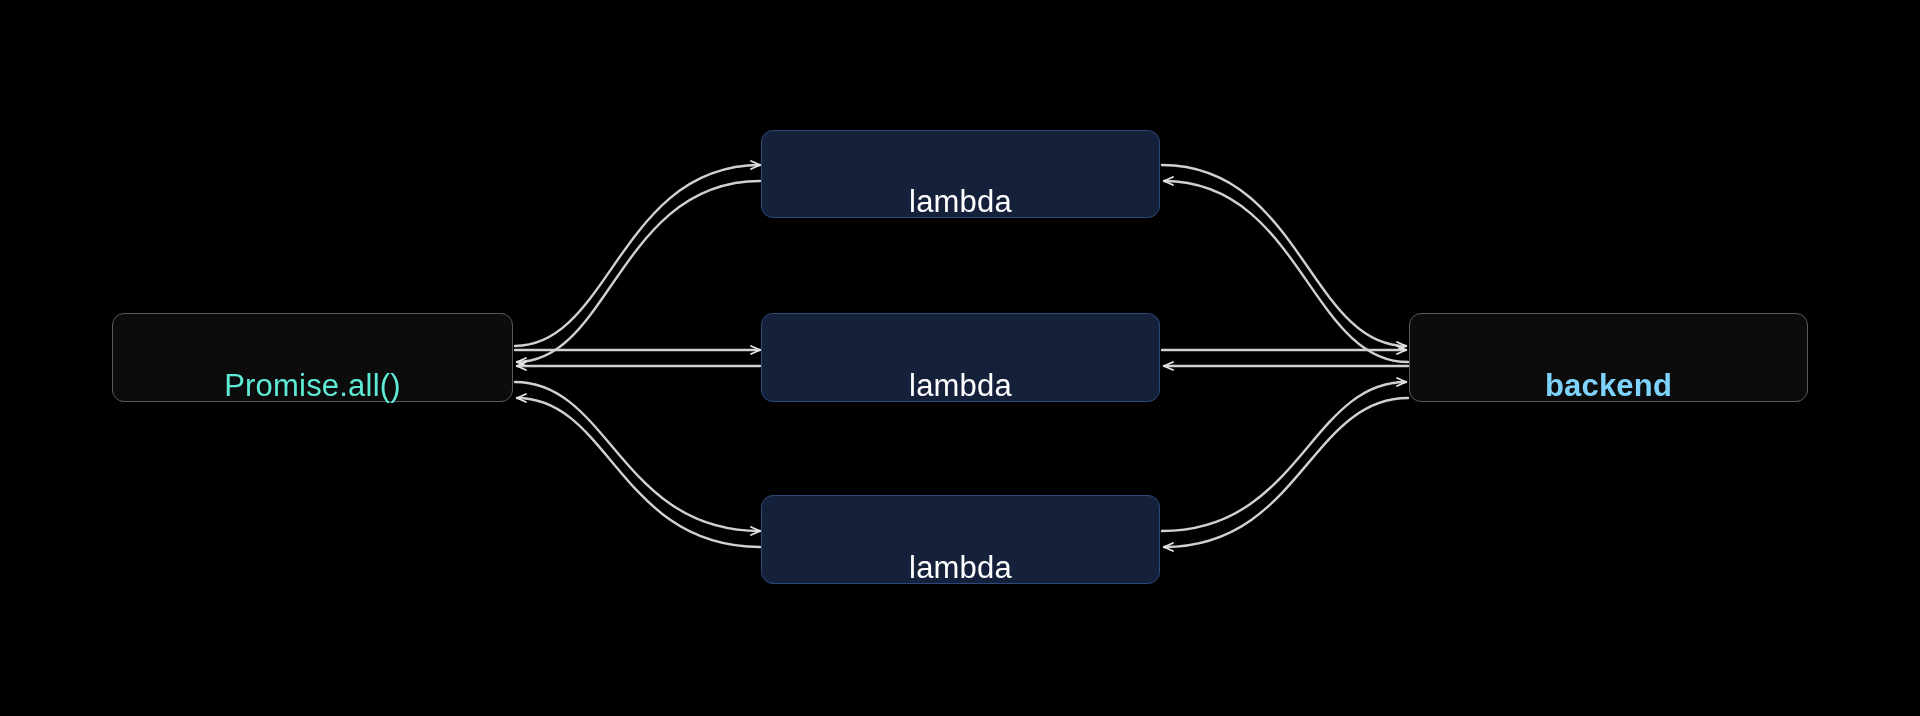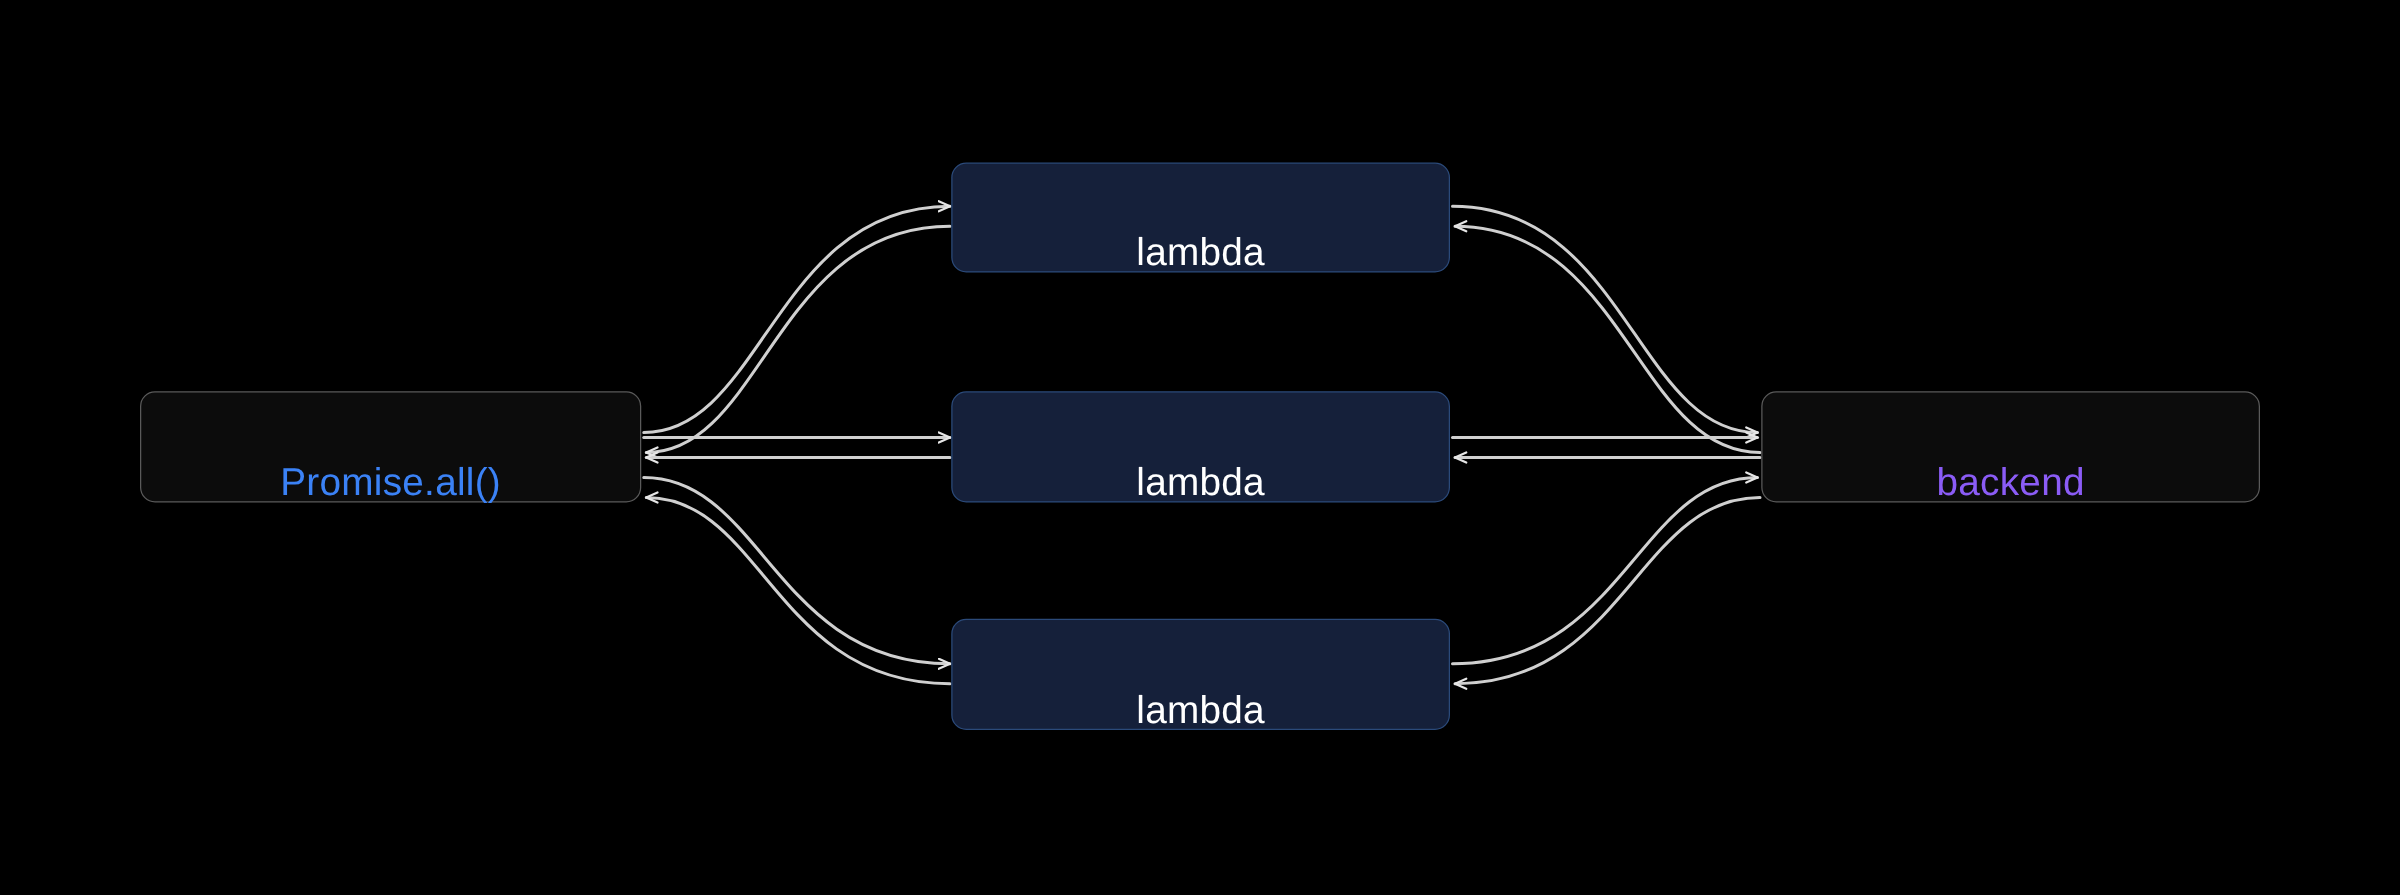--- a/index.html
+++ b/index.html
@@ -79,32 +79,32 @@
         <path d="M 1162 165 C 1300 165 1310 346 1406 346" marker-end="url(#arrow-right)"></path>
         <path d="M 1408 362 C 1310 362 1300 181 1164 181" marker-end="url(#arrow-left)"></path>
         <path d="M 1162 350 L 1406 350" marker-end="url(#arrow-right)"></path>
         <path d="M 1408 366 L 1164 366" marker-end="url(#arrow-left)"></path>
         <path d="M 1162 531 C 1300 531 1310 382 1406 382" marker-end="url(#arrow-right)"></path>
         <path d="M 1408 398 C 1310 398 1300 547 1164 547" marker-end="url(#arrow-left)"></path>
       </g>
   </svg>
 
   <div class="node node-plain" id="node-promise-all" style="left: 112px; top: 313px; width: 401px; height: 89px; background: rgb(12, 12, 12); border-color: rgb(90, 90, 90);">
-    <span class="node-label" style="color: #3b82f6;">Promise.all()</span>
+    <span class="node-label" style="color: #5eead4;">Promise.all()</span>
   </div>
 
   <div class="node node-lambda" id="node-lambda-top" style="left: 761px; top: 130px; width: 399px; height: 88px; background: rgb(21, 32, 58); border-color: rgb(43, 74, 122);">
     <span class="node-label" style="color: rgb(255, 255, 255);">lambda</span>
   </div>
 
   <div class="node node-lambda" id="node-lambda-middle" style="left: 761px; top: 313px; width: 399px; height: 89px; background: rgb(21, 32, 58); border-color: rgb(43, 74, 122);">
     <span class="node-label" style="color: rgb(255, 255, 255);">lambda</span>
   </div>
 
   <div class="node node-lambda" id="node-lambda-bottom" style="left: 761px; top: 495px; width: 399px; height: 89px; background: rgb(21, 32, 58); border-color: rgb(43, 74, 122);">
     <span class="node-label" style="color: rgb(255, 255, 255);">lambda</span>
   </div>
 
   <div class="node node-plain" id="node-backend" style="left: 1409px; top: 313px; width: 399px; height: 89px; background: rgb(12, 12, 12); border-color: rgb(90, 90, 90);">
-    <span class="node-label" style="color: #8b5cf6;">backend</span>
+    <span class="node-label" style="color: #7dd3fc; font-weight: bold;">backend</span>
   </div>
 
 </div>
 
 </body></html>

